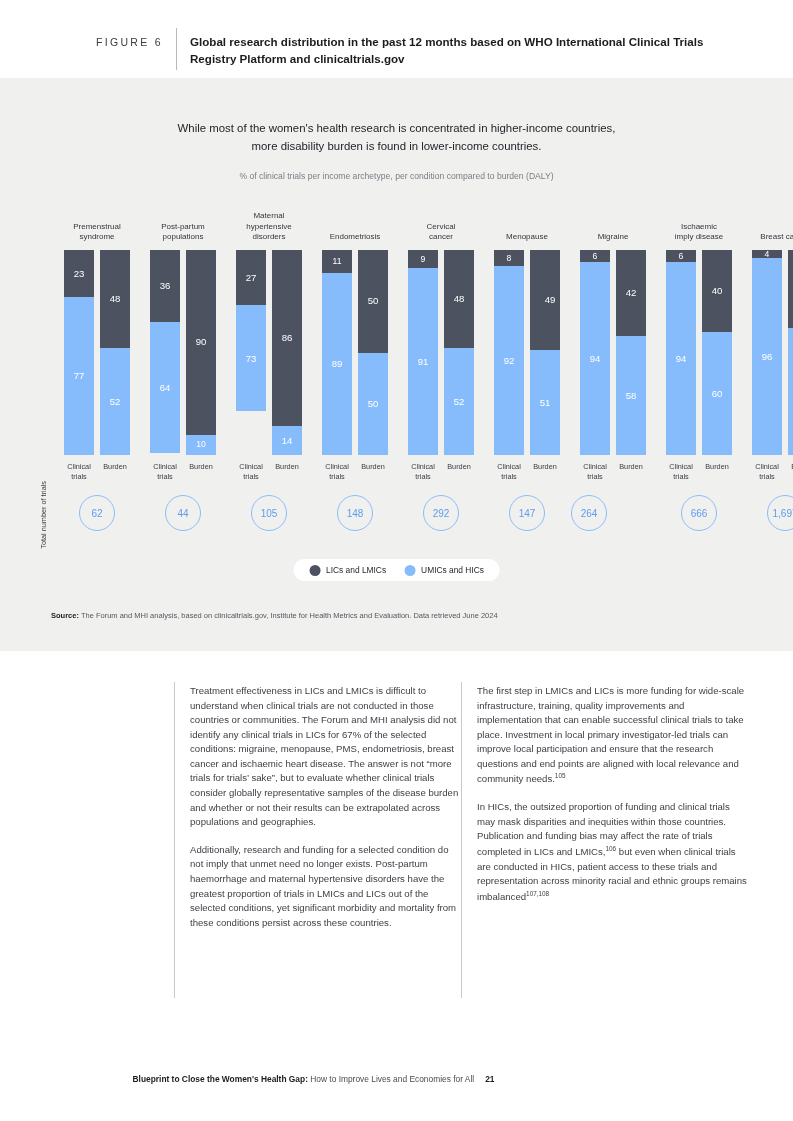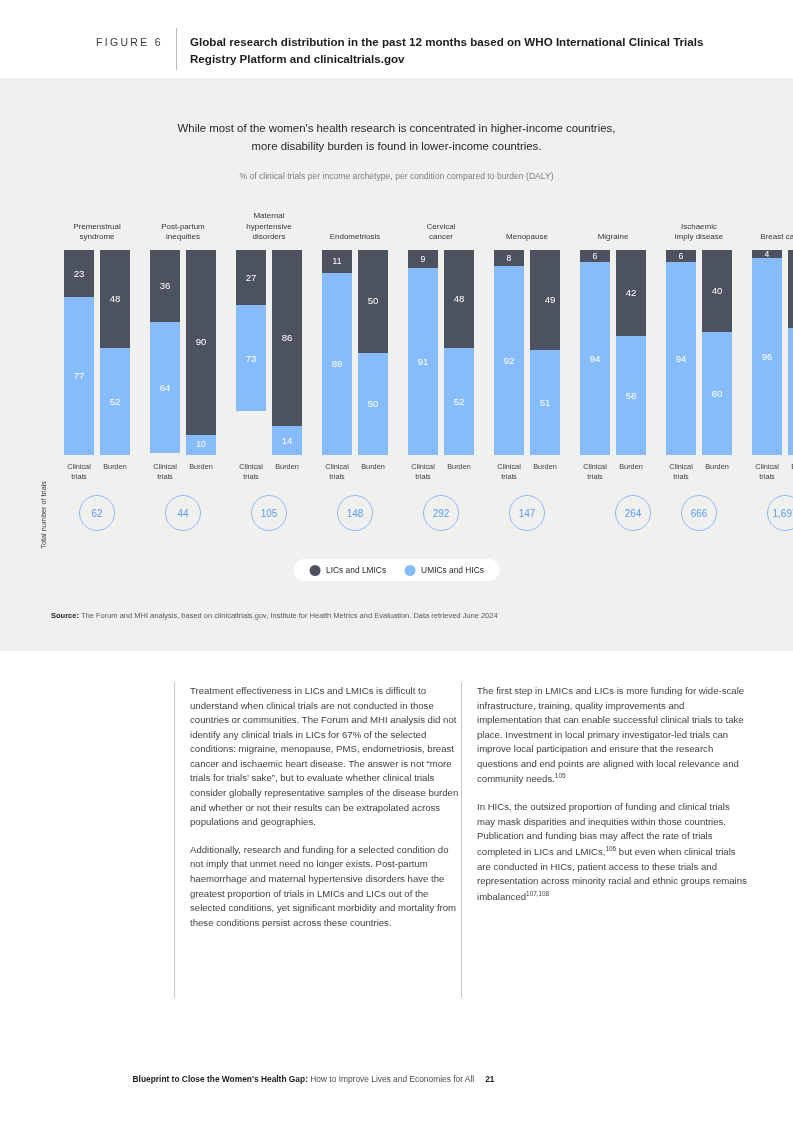--- a/index.html
+++ b/index.html
@@ -165,21 +165,21 @@
         <div class="seg seg-blue" style="height: 106.6px;">
           <span class="seg-label">52</span>
         </div>
       </div>
       <div class="axis-tick" style="left: 95px; top: 384px;">Burden</div>
       <div class="total-circle" style="left: 79px; top: 417px;">
         <span>62</span>
       </div>
       <div class="group-title" style="left: 138px; width: 90px; top: 143.5px;">
         <div>Post-partum</div>
-        <div>inequities</div>
+        <div>populations</div>
       </div>
       <div class="bar" style="left: 150px; top: 172px; height: 205px;">
         <div class="seg seg-dark" style="height: 72px;">
           <span class="seg-label">36</span>
         </div>
         <div class="seg seg-blue" style="height: 131.2px;">
           <span class="seg-label">64</span>
         </div>
       </div>
       <div class="axis-tick" style="left: 145px; top: 384px;">
@@ -326,21 +326,21 @@
       </div>
       <div class="bar" style="left: 616px; top: 172px; height: 205px;">
         <div class="seg seg-dark" style="height: 86.1px;">
           <span class="seg-label">42</span>
         </div>
         <div class="seg seg-blue" style="height: 118.9px;">
           <span class="seg-label">58</span>
         </div>
       </div>
       <div class="axis-tick" style="left: 611px; top: 384px;">Burden</div>
-      <div class="total-circle" style="left: 615px; top: 417px;">
+      <div class="total-circle" style="left: 571px; top: 417px;">
         <span>264</span>
       </div>
       <div class="group-title" style="left: 654px; width: 90px; top: 143.5px;">
         <div>Ischaemic</div>
         <div>imply disease</div>
       </div>
       <div class="bar" style="left: 666px; top: 172px; height: 205px;">
         <div class="seg seg-dark" style="height: 12.3px;">
           <span class="seg-label small">6</span>
         </div>

